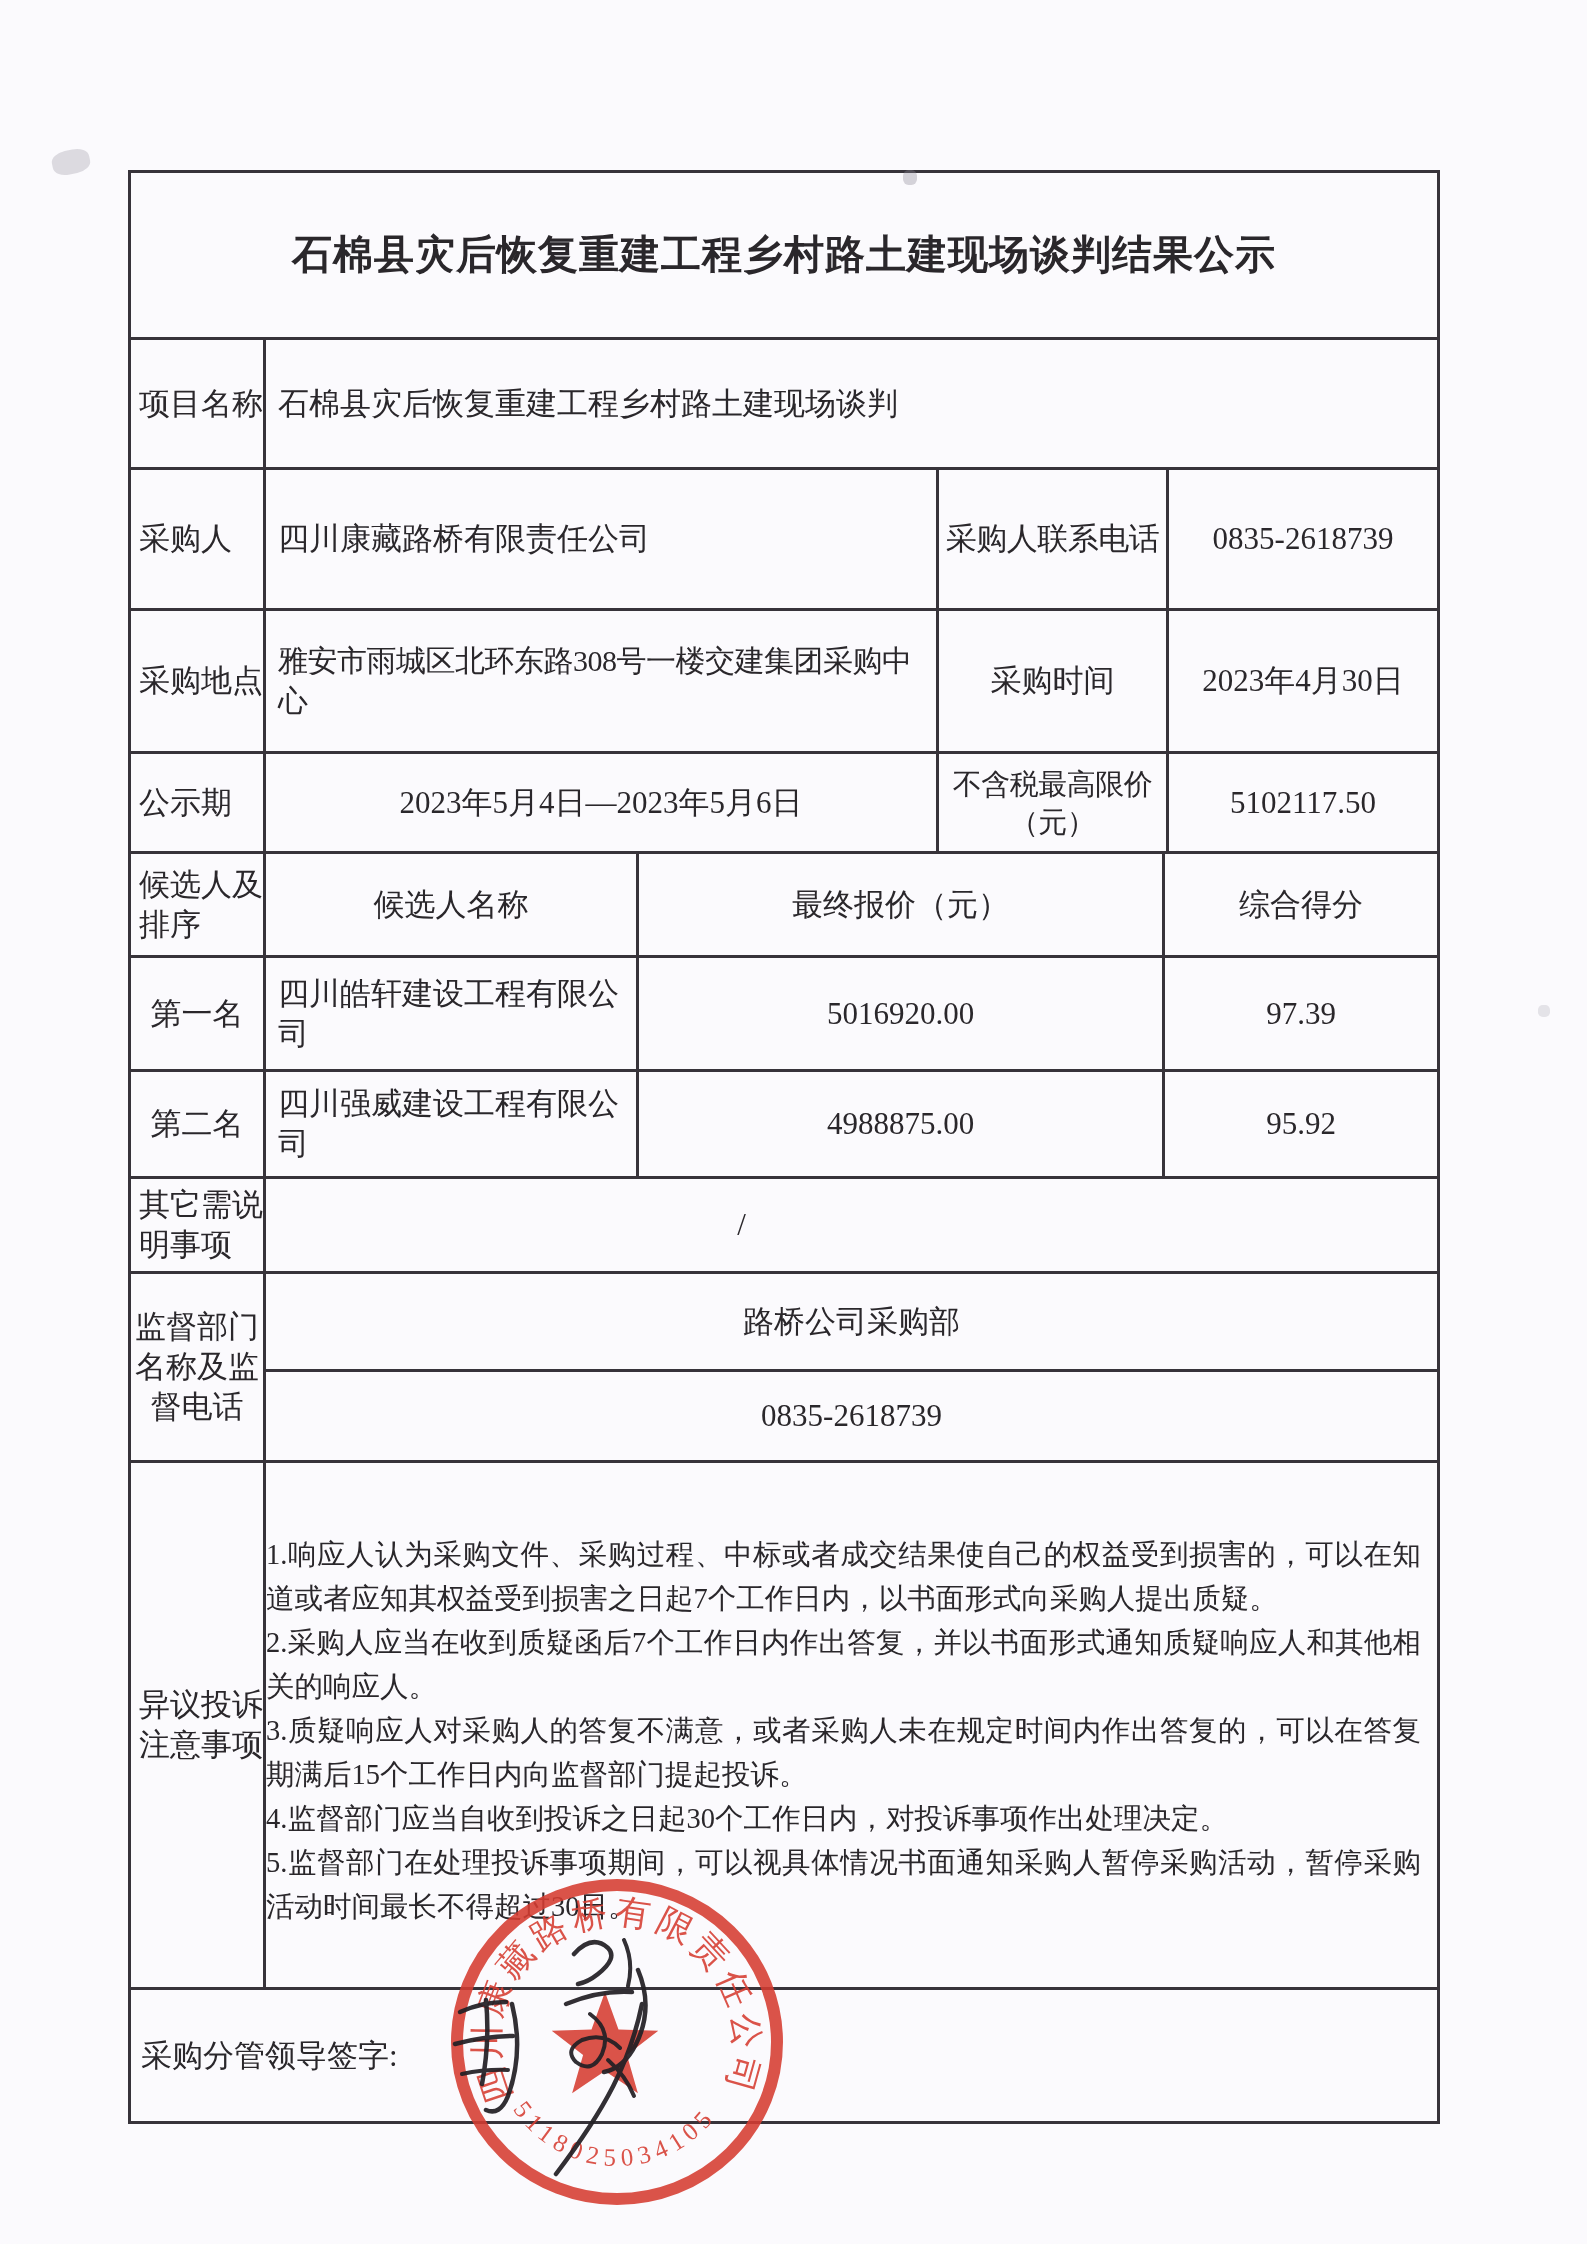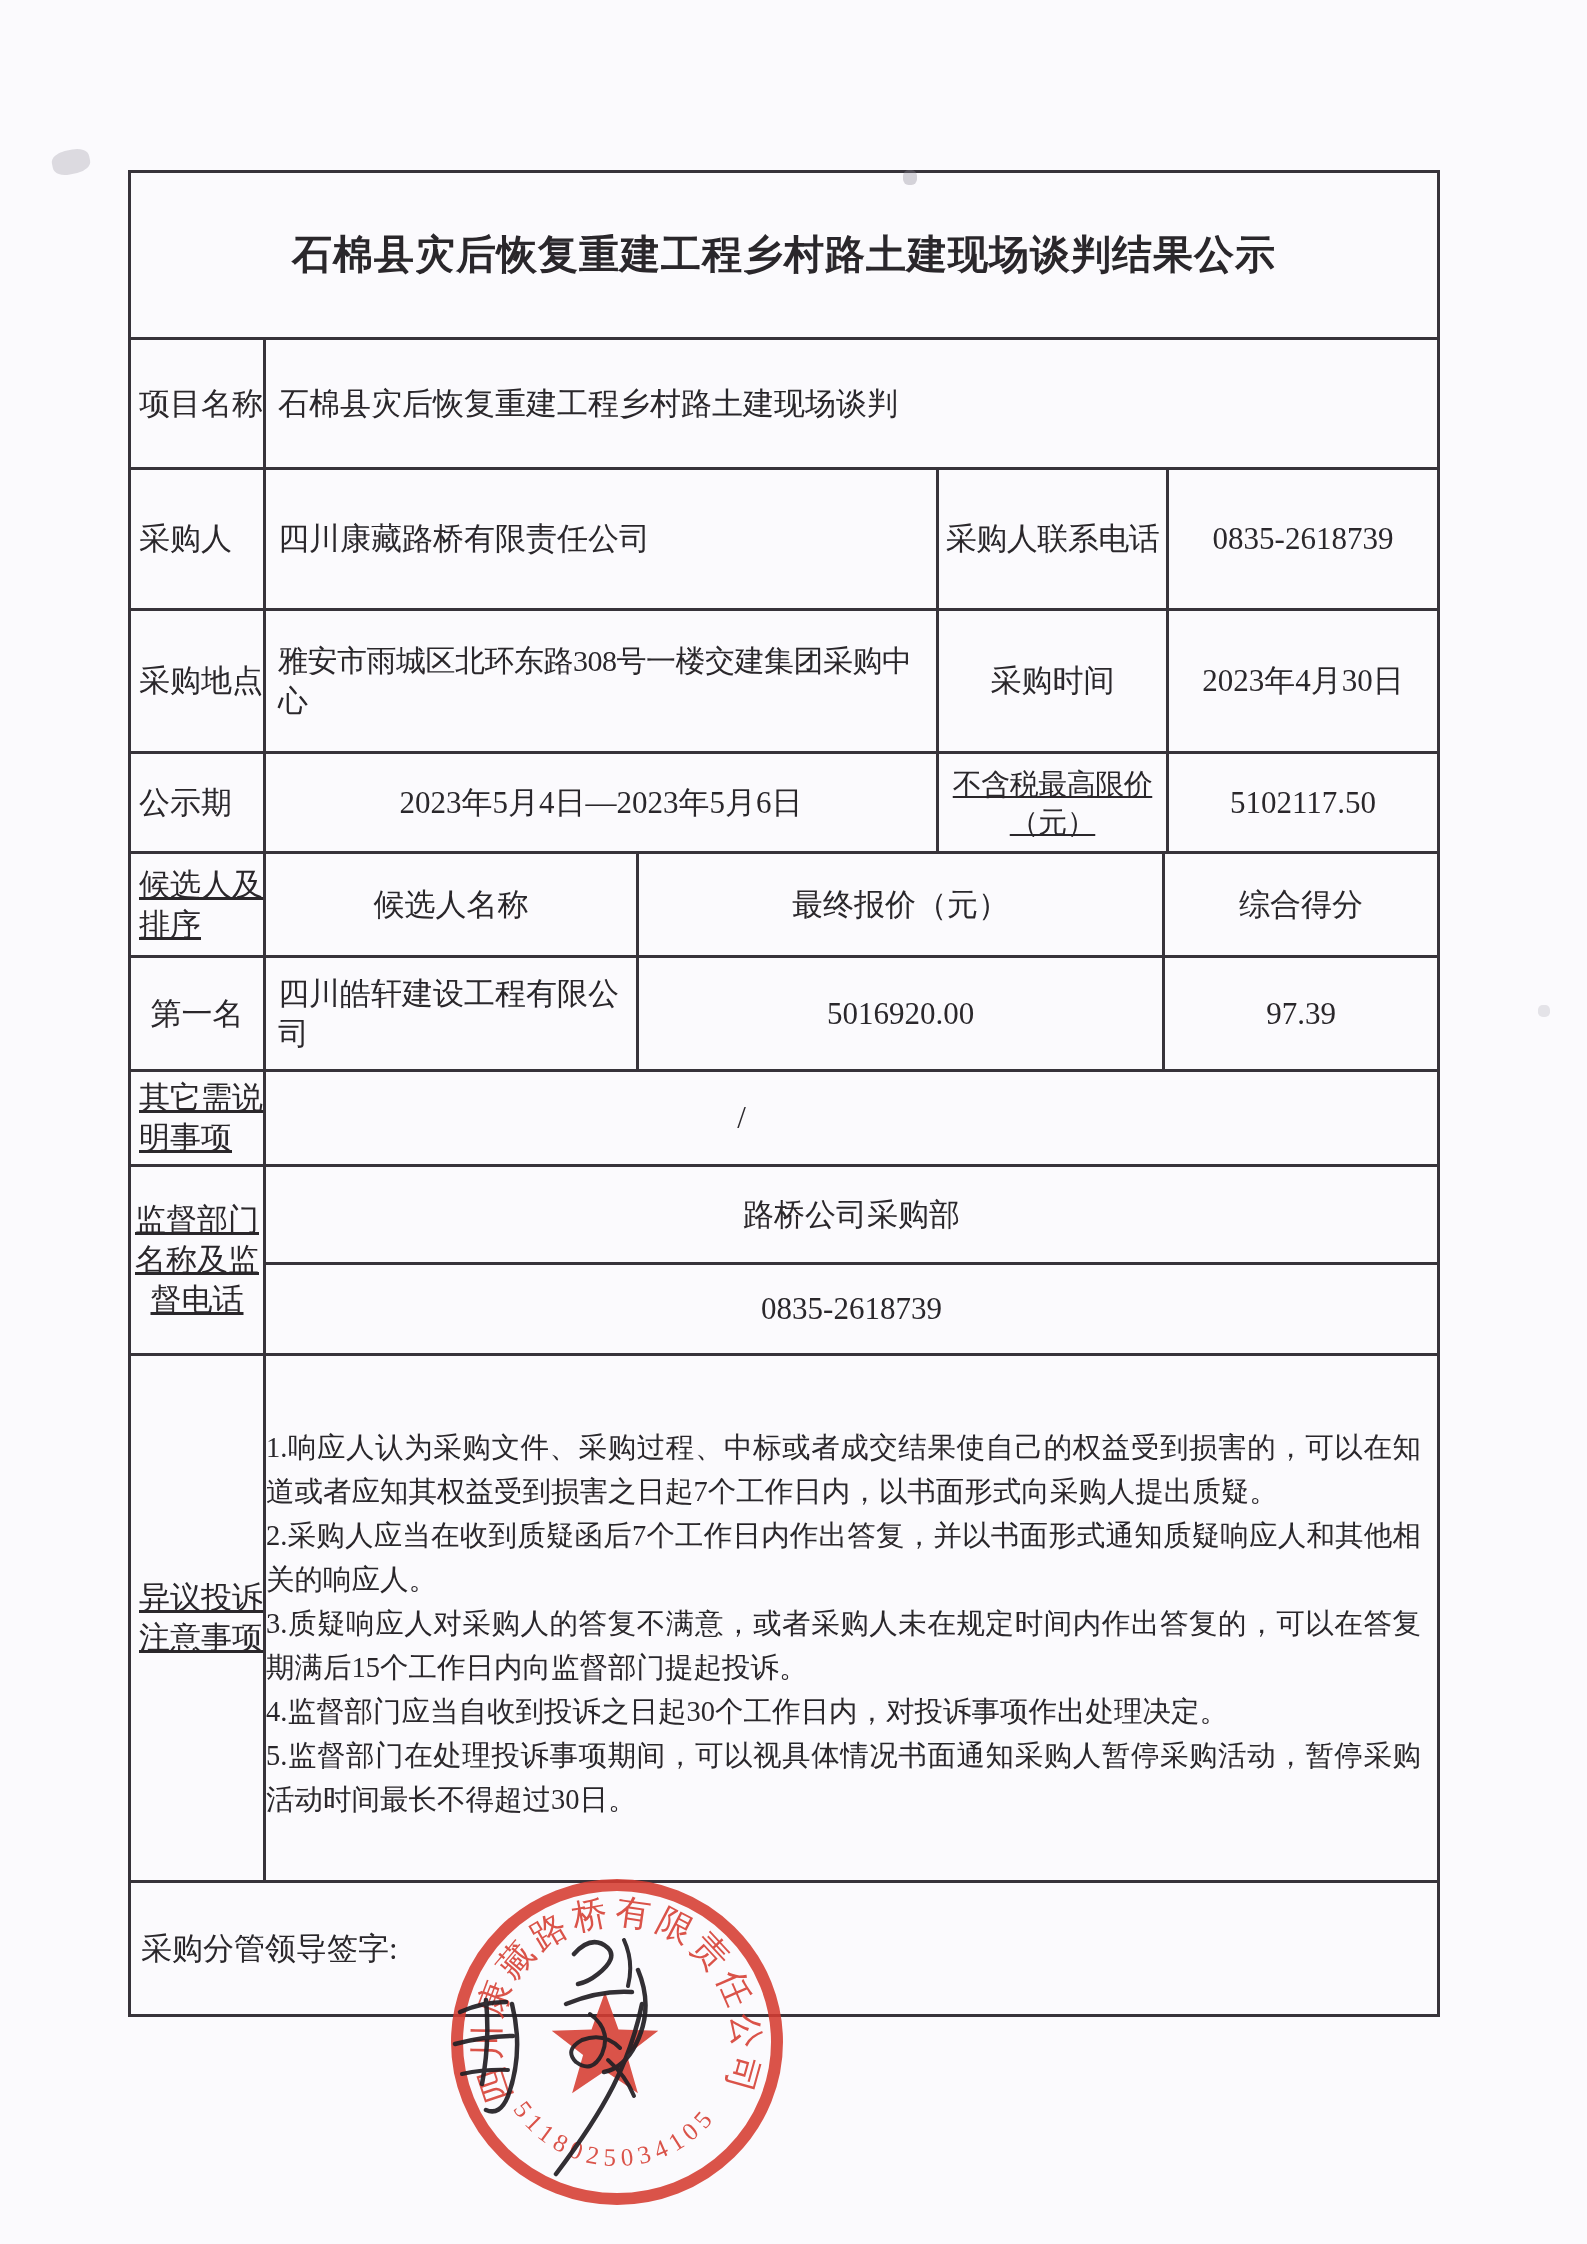--- a/index.html
+++ b/index.html
@@ -27,21 +27,21 @@
   }
   .c:last-child{border-right:none;flex:1 1 auto;}
   .w-label{width:135px;flex:0 0 135px;}
   .w-up2{width:673px;flex:0 0 673px;}
   .w-up3{width:230px;flex:0 0 230px;}
   .w-c2{width:373px;flex:0 0 373px;}
   .w-c3{width:526px;flex:0 0 526px;}
   .pl{padding-left:12px;}
   .lab{padding-left:8px;}
   .ctr{justify-content:center;text-align:center;}
-  .pre{white-space:pre-line;text-decoration:underline;}
+  .pre{white-space:pre-line;}
   .tight{letter-spacing:-0.5px;}
   .title-cell{justify-content:center;font-size:40px;font-weight:bold;letter-spacing:1px;}
   .notice-cell{flex-direction:column;justify-content:center;align-items:flex-start;padding:12px 16px 0 0;}
   .notice-item{font-size:28.5px;line-height:44px;text-align:justify;}
   .sup-col{flex-direction:column;align-items:stretch;padding:0;}
   .sup-top{height:95px;display:flex;align-items:center;justify-content:center;font-size:31px;border-radius:28px;}
   .sup-bottom{flex:1;border-top:3px solid var(--line);display:flex;align-items:center;justify-content:center;font-size:31px;}
   .slash-cell{justify-content:center;padding-right:220px;}
   .sign-cell{padding-left:10px;}
   .stamp-svg{position:absolute;left:449px;top:1876px;width:336px;height:332px;opacity:.88;}
@@ -95,20 +95,26 @@
     <div class="c ctr">综合得分</div>
   </div>
 
   <div class="row" style="height:114px">
     <div class="c w-label ctr">第一名</div>
     <div class="c w-c2 pl">四川皓轩建设工程有限公司</div>
     <div class="c w-c3 ctr">5016920.00</div>
     <div class="c ctr">97.39</div>
   </div>
 
+  <div class="row" style="height:107px">
+    <div class="c w-label ctr">第二名</div>
+    <div class="c w-c2 pl">四川强威建设工程有限公司</div>
+    <div class="c w-c3 ctr">4988875.00</div>
+    <div class="c ctr">95.92</div>
+  </div>
 
   <div class="row" style="height:95px">
     <div class="c w-label lab pre">其它需说
 明事项</div>
     <div class="c slash-cell">/</div>
   </div>
 
   <div class="row" style="height:189px">
     <div class="c w-label ctr pre">监督部门
 名称及监

